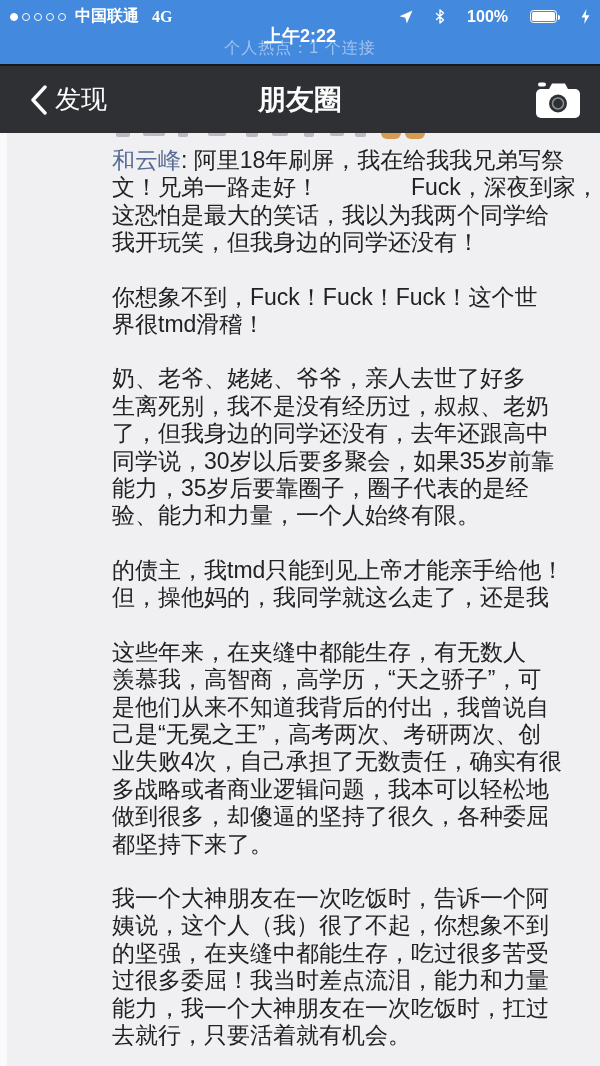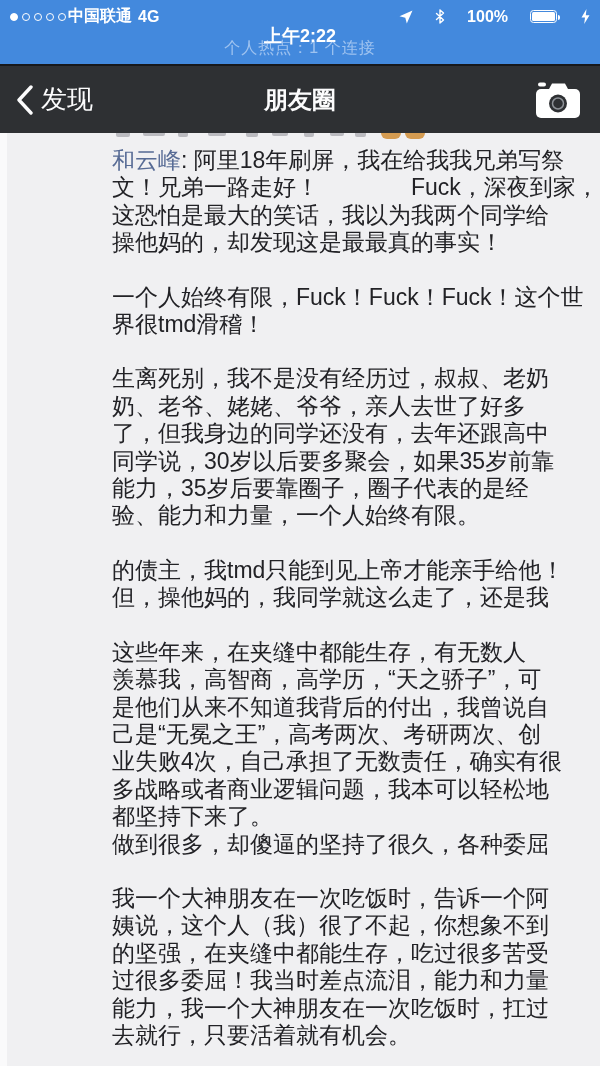--- a/index.html
+++ b/index.html
@@ -10,43 +10,43 @@
   }
   
   .statusbar-wrap{
     position:absolute;top:0;left:0;width:600px;height:64px;
     background:#4389dd;color:#fff;
   }
   .statusbar{
     height:33px;display:flex;align-items:center;
     padding:0 10px;box-sizing:border-box;font-size:16px;font-weight:bold;
   }
-  .sb-left{display:flex;align-items:center;flex:1;}
+  .sb-left{display:flex;align-items:center;gap:7px;flex:1;font-family:Liberation Serif, serif;}
   .signal-dots{display:flex;align-items:center;gap:4px;margin-right:2px;}
   .dot{width:8px;height:8px;border-radius:50%;border:1.5px solid #fff;box-sizing:border-box;}
   .dot.filled{background:#fff;}
   .sb-center{flex:0 0 auto;text-align:center;font-size:18px;margin-top:39px;}
   .sb-right{display:flex;align-items:center;justify-content:flex-end;gap:22px;flex:1;}
   .battery{position:relative;width:27px;height:13px;border:1.5px solid #fff;border-radius:3.5px;
     box-sizing:border-box;display:flex;padding:1px;}
   .battery-fill{background:#fff;border-radius:1.5px;flex:1;}
   .battery-tip{position:absolute;right:-4px;top:3.5px;width:2.5px;height:5px;background:#fff;border-radius:0 2px 2px 0;}
   .hotspot-row{
     height:31px;display:flex;align-items:center;justify-content:center;
     font-size:16px;color:rgba(233,242,255,0.55);letter-spacing:1px;
   }
   
   .navbar{
     position:absolute;top:64px;left:0;width:600px;height:69px;
     background:#2e3033;border-top:2px solid #17181b;box-sizing:border-box;
     display:flex;align-items:center;color:#fcfcfd;
   }
-  .nav-back{display:flex;align-items:center;gap:8px;padding-left:16px;width:170px;cursor:pointer;}
+  .nav-back{display:flex;align-items:center;gap:8px;padding-left:30px;width:170px;cursor:pointer;}
   .nav-back-label{font-size:26px;}
-  .nav-title{position:absolute;left:0;right:0;text-align:center;font-size:24px;font-weight:bold;pointer-events:none;}
+  .nav-title{position:absolute;left:0;right:0;text-align:center;font-size:28px;font-weight:bold;pointer-events:none;}
   .nav-camera{position:absolute;right:18px;top:14px;width:48px;height:40px;cursor:pointer;}
   
   .content{
     position:absolute;top:133px;left:0;width:600px;height:933px;
     background:#f0f0f2;overflow:hidden;
   }
   .content::before{content:"";position:absolute;left:0;top:0;width:7px;height:100%;background:#fafafb;}
   
   .clipped-line{position:absolute;top:0;left:0;width:600px;height:9px;}
   .frag{position:absolute;top:0;background:#8f9097;opacity:.55;border-radius:0 0 2px 2px;}
@@ -137,47 +137,47 @@
     <span class="frag" style="left:355px;width:11px;height:4px;"></span>
     <span class="frag emoji" style="left:381px;width:20px;height:6px;"></span>
     <span class="frag emoji" style="left:405px;width:20px;height:6px;"></span>
   </div>
 
   <div class="post-body">
       <div class="para">
         <div class="line"><span class="author">和云峰</span><span>: 阿里18年刷屏，我在给我我兄弟写祭</span></div>
         <div class="line">文！兄弟一路走好！　　　　Fuck，深夜到家，</div>
         <div class="line">这恐怕是最大的笑话，我以为我两个同学给</div>
-        <div class="line">操他妈的，却发现这是最最真的事实！</div>
+        <div class="line">我开玩笑，但我身边的同学还没有！</div>
       </div>
       <div class="para">
-        <div class="line">一个人始终有限，Fuck！Fuck！Fuck！这个世</div>
+        <div class="line">你想象不到，Fuck！Fuck！Fuck！这个世</div>
         <div class="line">界很tmd滑稽！</div>
       </div>
       <div class="para">
+        <div class="line">奶、老爷、姥姥、爷爷，亲人去世了好多</div>
         <div class="line">生离死别，我不是没有经历过，叔叔、老奶</div>
-        <div class="line">奶、老爷、姥姥、爷爷，亲人去世了好多</div>
         <div class="line">了，但我身边的同学还没有，去年还跟高中</div>
         <div class="line">同学说，30岁以后要多聚会，如果35岁前靠</div>
         <div class="line">能力，35岁后要靠圈子，圈子代表的是经</div>
         <div class="line">验、能力和力量，一个人始终有限。</div>
       </div>
       <div class="para">
         <div class="line">的债主，我tmd只能到见上帝才能亲手给他！</div>
         <div class="line">但，操他妈的，我同学就这么走了，还是我</div>
       </div>
       <div class="para">
         <div class="line">这些年来，在夹缝中都能生存，有无数人</div>
         <div class="line">羡慕我，高智商，高学历，“天之骄子”，可</div>
         <div class="line">是他们从来不知道我背后的付出，我曾说自</div>
         <div class="line">己是“无冕之王”，高考两次、考研两次、创</div>
         <div class="line">业失败4次，自己承担了无数责任，确实有很</div>
         <div class="line">多战略或者商业逻辑问题，我本可以轻松地</div>
+        <div class="line">做到很多，却傻逼的坚持了很久，各种委屈</div>
         <div class="line">都坚持下来了。</div>
-        <div class="line">做到很多，却傻逼的坚持了很久，各种委屈</div>
       </div>
       <div class="para">
         <div class="line">我一个大神朋友在一次吃饭时，告诉一个阿</div>
         <div class="line">姨说，这个人（我）很了不起，你想象不到</div>
         <div class="line">的坚强，在夹缝中都能生存，吃过很多苦受</div>
         <div class="line">过很多委屈！我当时差点流泪，能力和力量</div>
         <div class="line">能力，我一个大神朋友在一次吃饭时，扛过</div>
         <div class="line">去就行，只要活着就有机会。</div>
       </div>
     </div>

